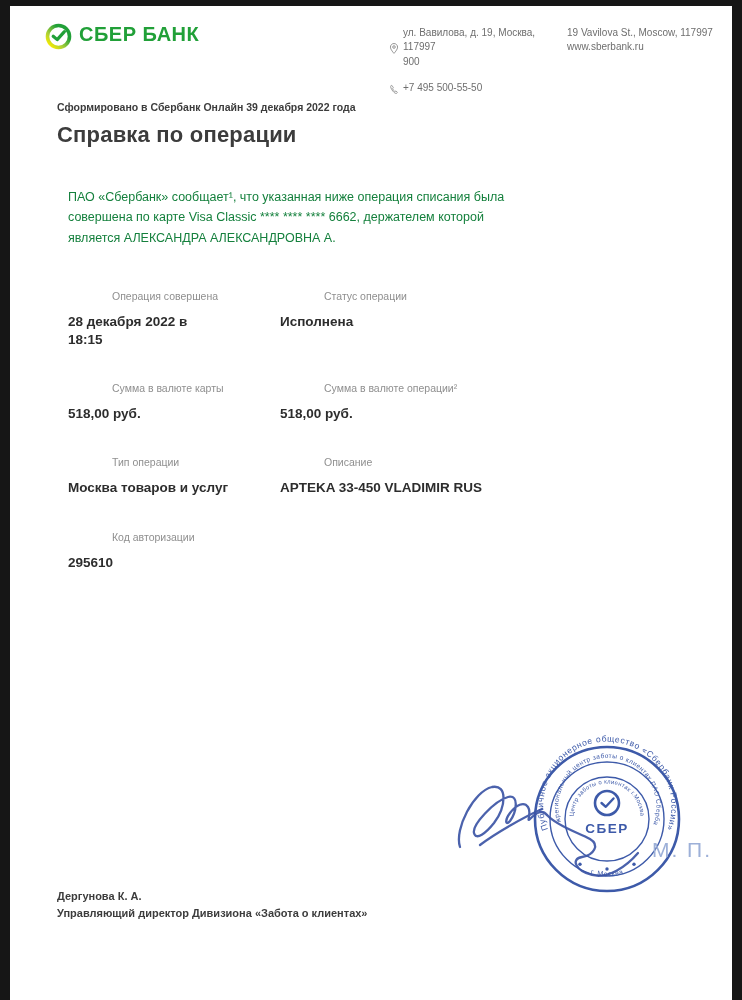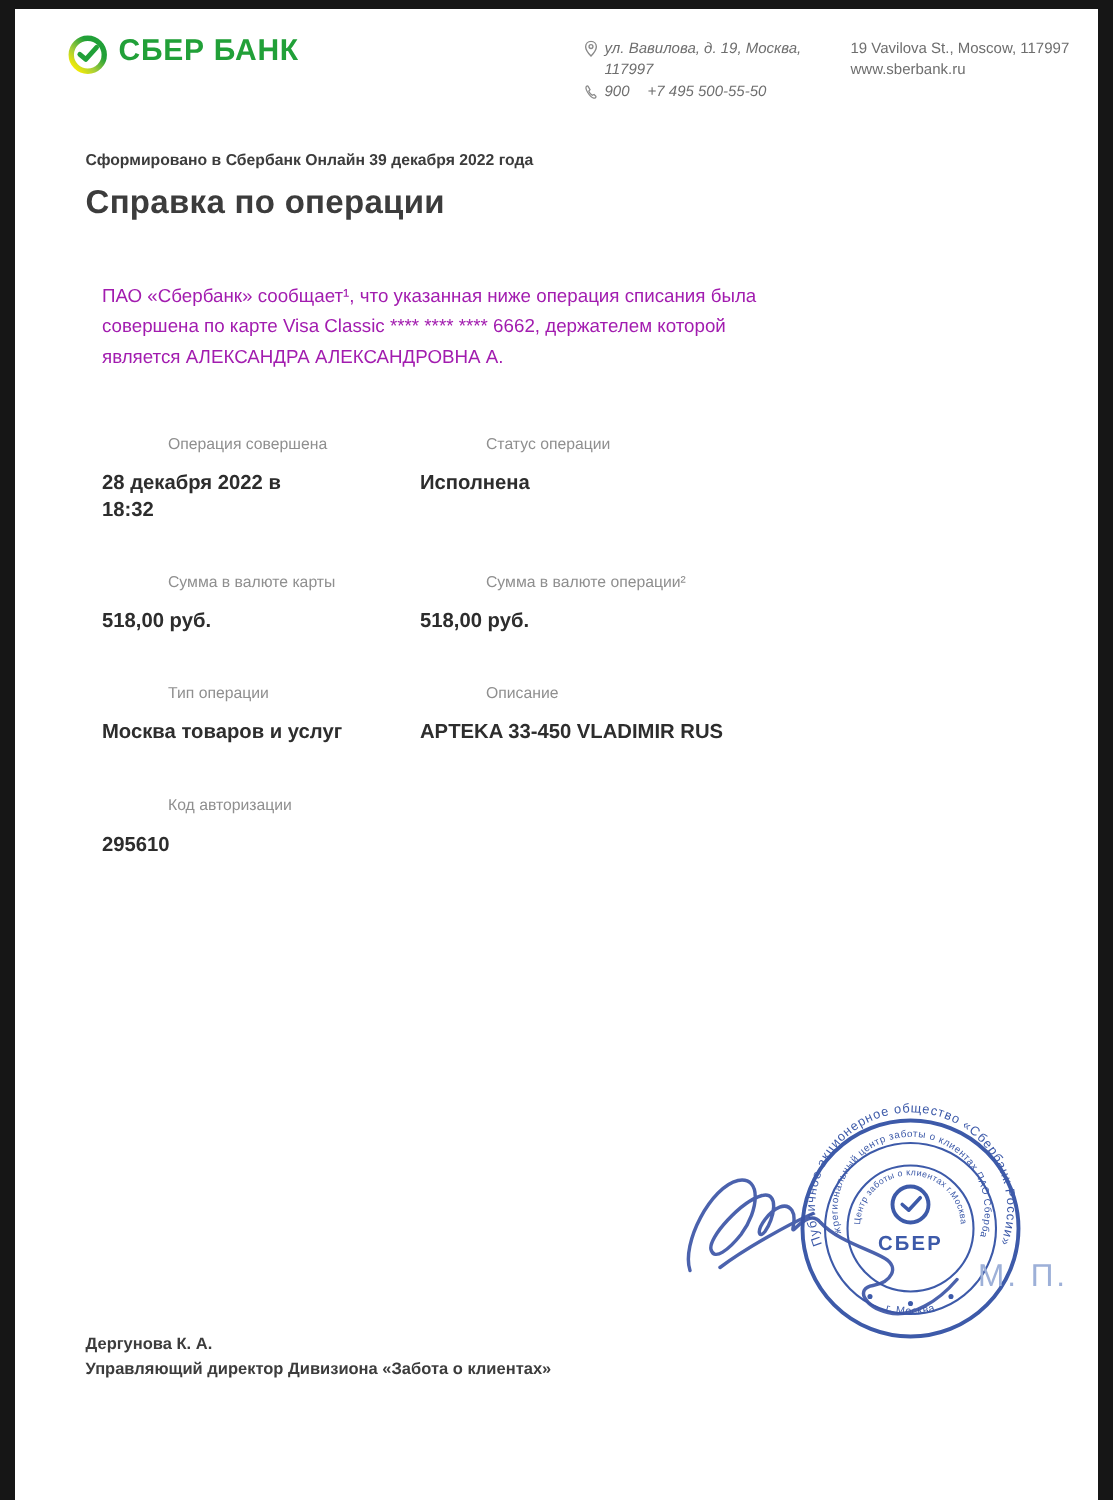--- a/index.html
+++ b/index.html
@@ -8,32 +8,32 @@
     position:absolute; left:10px; right:10px; top:6px; bottom:0;
     background:#ffffff; color:#333;
   }
 
   
   .header { position:relative; height:72px; }
   .logo { position:absolute; left:35px; top:17px; display:flex; gap:7px; }
   .logo-text { font-size:20px; font-weight:700; color:#21A038; letter-spacing:0.5px; }
   .contacts { position:absolute; left:379px; top:20px; display:flex; }
   .contact-col1 { width:178px; }
-  .contact-line { display:flex; align-items:flex-start; gap:4px; font-size:10px; color:#6e6e6e; line-height:14px;font-style:italic; }
+  .contact-line { display:flex; align-items:flex-end; gap:4px; font-size:10px; color:#6e6e6e; line-height:14px; }
   .contact-line + .contact-line { margin-top:1px; }
-  .phone-nums { display:flex; gap:12px; }
+  .phone-nums { display:flex; gap:12px;flex-direction:column; }
   .contact-col2 { font-size:10px; color:#6e6e6e; line-height:14px; }
   .cicon { width:10px; height:11px; flex:0 0 auto; margin-top:1px; }
 
   
   .meta-line { margin:23px 40px 0 47px; font-size:10.5px; font-weight:700; color:#3c3c3c; }
   .doc-title { margin:9px 40px 0 47px; font-size:22px; font-weight:700; color:#3c3c3c; letter-spacing:0.2px; }
 
   
-  .intro { margin:39px 40px 0 58px; width:445px; font-size:12.5px; color:#a21caf; line-height:1.62; }
+  .intro { margin:39px 40px 0 58px; width:445px; font-size:12.5px; color:#15803d; line-height:1.62; }
 
   
   .fields { margin:42px 40px 0 58px; display:grid; grid-template-columns:212px 300px; }
   .field { margin-bottom:33px; }
   .field-label { font-size:10.5px; color:#8f8f8f;margin-left:44px; }
   .field-value { margin-top:11px; font-size:13.5px; font-weight:700; color:#2d2d2d; line-height:1.35; }
   .field-value.narrow { max-width:150px; }
 
   
   .sign-section { position:relative; height:190px; margin-top:128px; }
@@ -91,21 +91,21 @@
   </div>
 
   <div class="meta-line">Сформировано в Сбербанк Онлайн 39 декабря 2022 года</div>
   <h1 class="doc-title">Справка по операции</h1>
 
   <p class="intro">ПАО «Сбербанк» сообщает¹, что указанная ниже операция списания была совершена по карте Visa Classic **** **** **** 6662, держателем которой является АЛЕКСАНДРА АЛЕКСАНДРОВНА А.</p>
 
   <div class="fields">
     <div class="field">
       <div class="field-label">Операция совершена</div>
-      <div class="field-value narrow">28 декабря 2022 в 18:32</div>
+      <div class="field-value narrow">28 декабря 2022 в 18:15</div>
     </div>
     <div class="field">
       <div class="field-label">Статус операции</div>
       <div class="field-value">Исполнена</div>
     </div>
     <div class="field">
       <div class="field-label">Сумма в валюте карты</div>
       <div class="field-value">518,00 руб.</div>
     </div>
     <div class="field">

